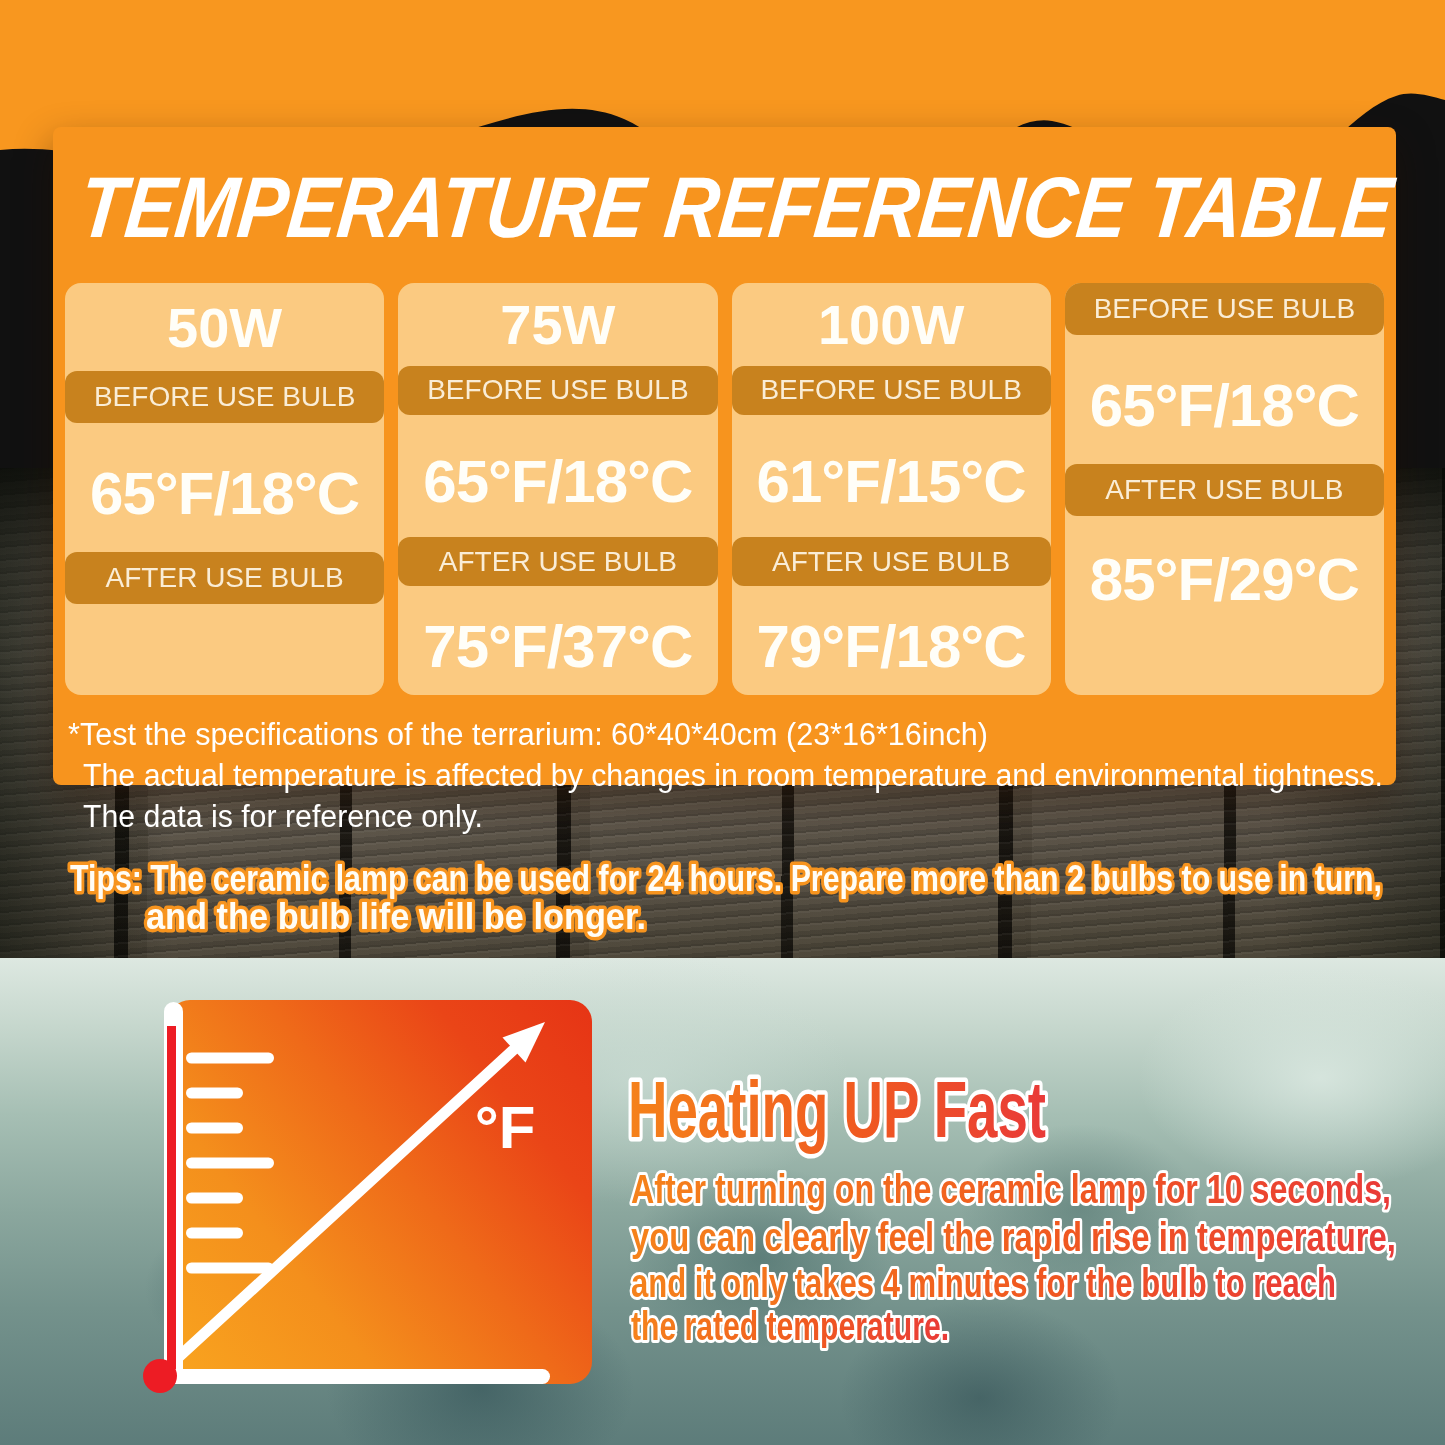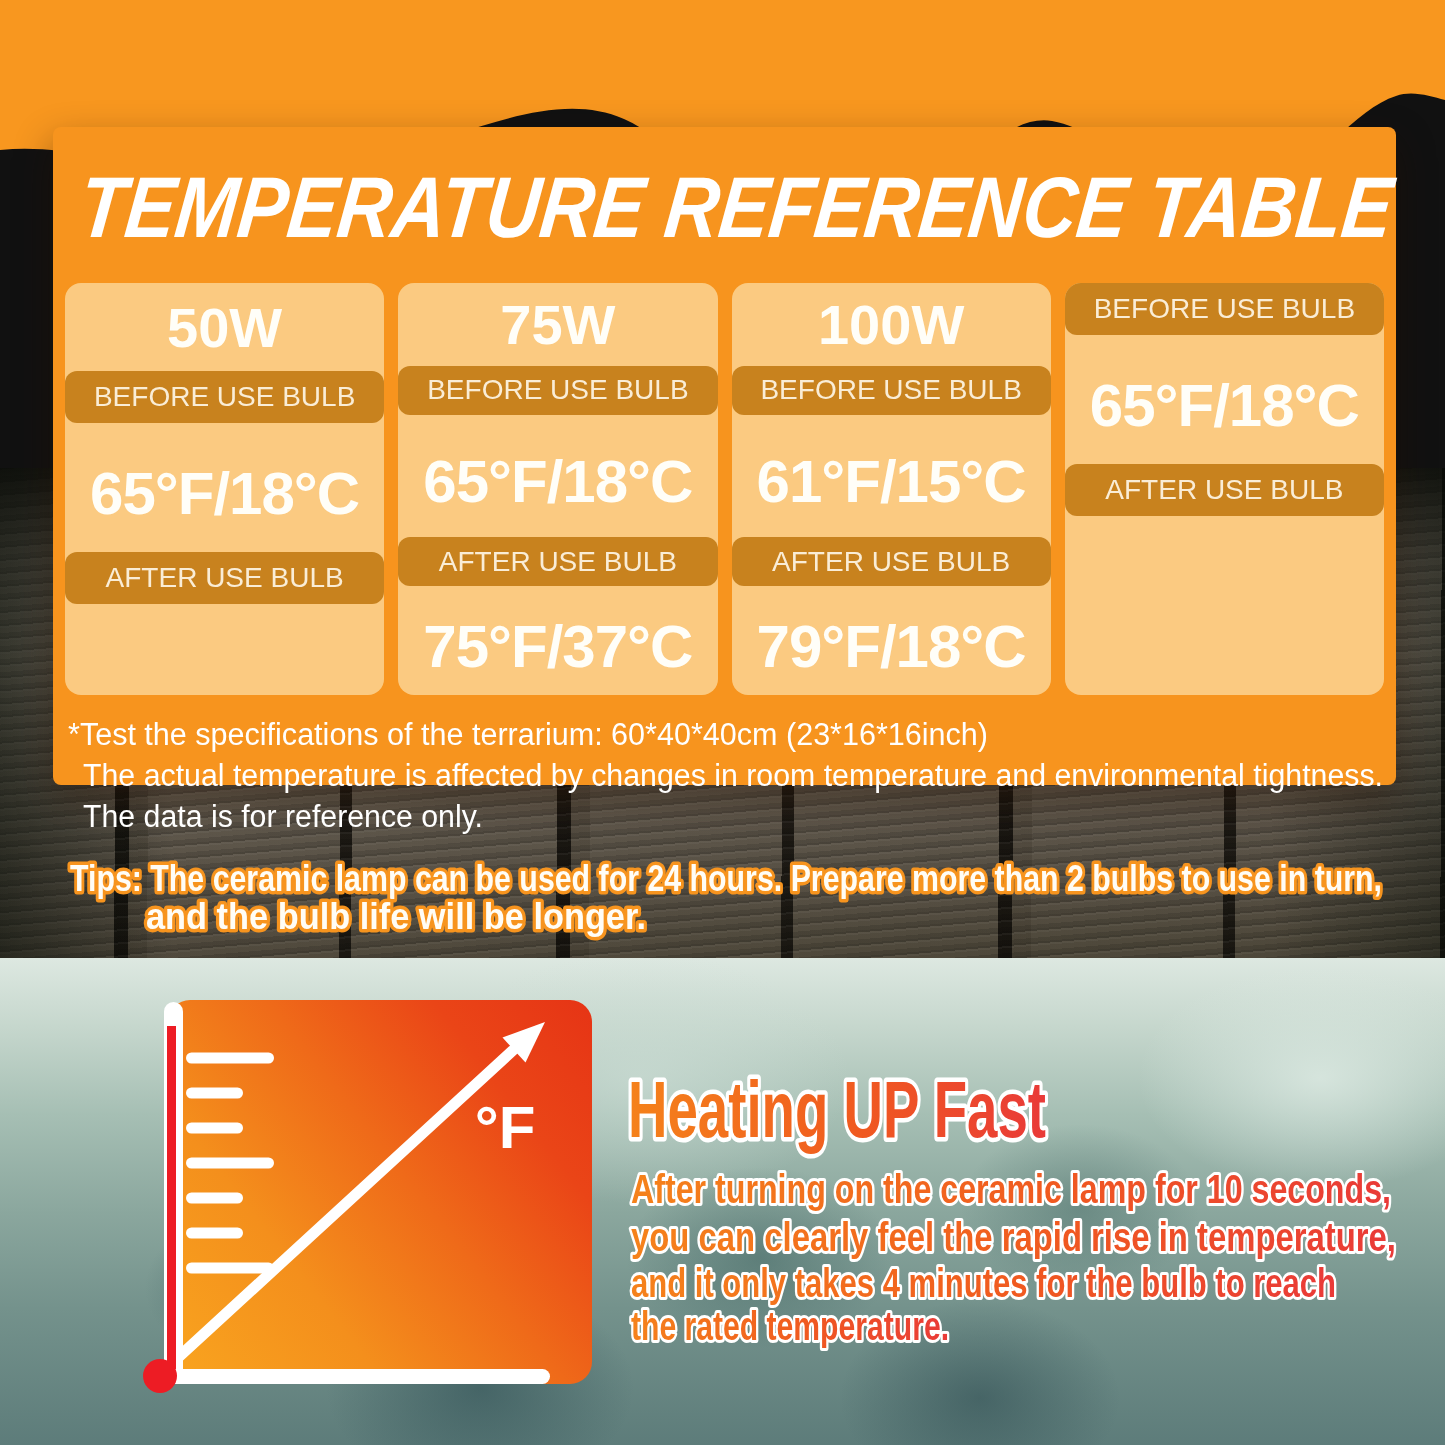--- a/index.html
+++ b/index.html
@@ -122,20 +122,21 @@
         <div class="band">BEFORE USE BULB</div>
         <div class="cell-temp">61°F/15°C</div>
         <div class="band">AFTER USE BULB</div>
         <div class="cell-temp last">79°F/18°C</div>
       </div>
 
       <div class="col">
         <div class="band">BEFORE USE BULB</div>
         <div class="cell-temp">65°F/18°C</div>
         <div class="band">AFTER USE BULB</div>
+        <div class="cell-temp last">85°F/29°C</div>
       </div>
 
     </div>
   </section>
 
   <div class="heat-card"></div>
 
   <svg class="overlay" width="1445" height="1445" viewBox="0 0 1445 1445">
     <defs>
       <linearGradient id="gradHeat" x1="0" y1="0" x2="1" y2="0">

